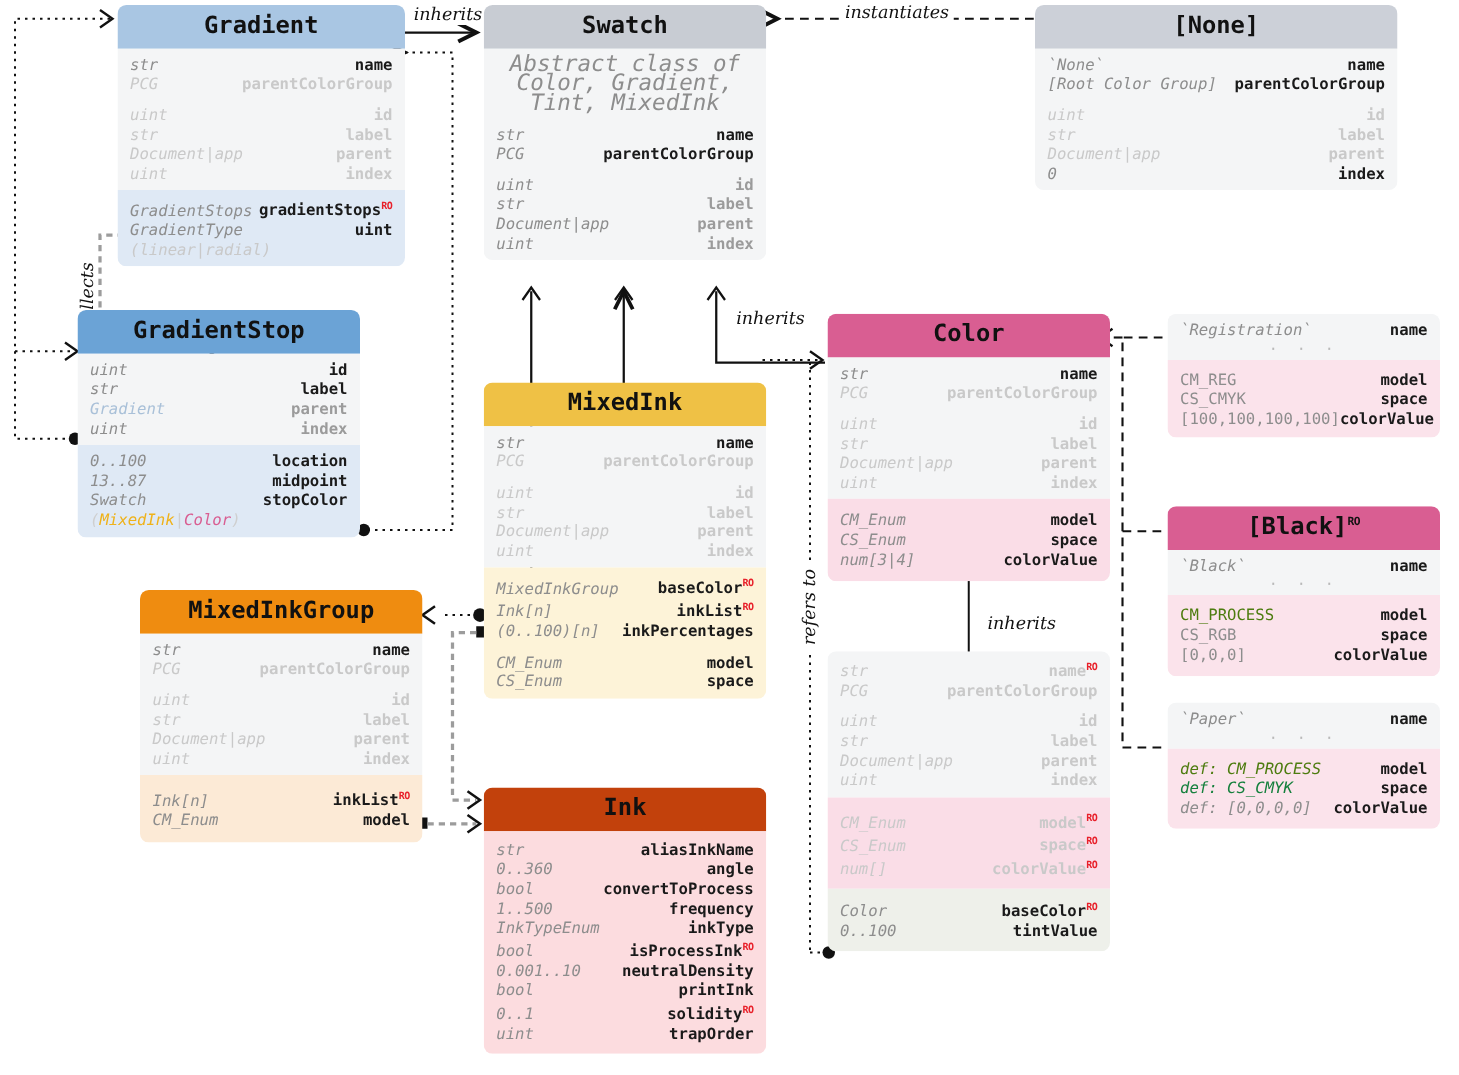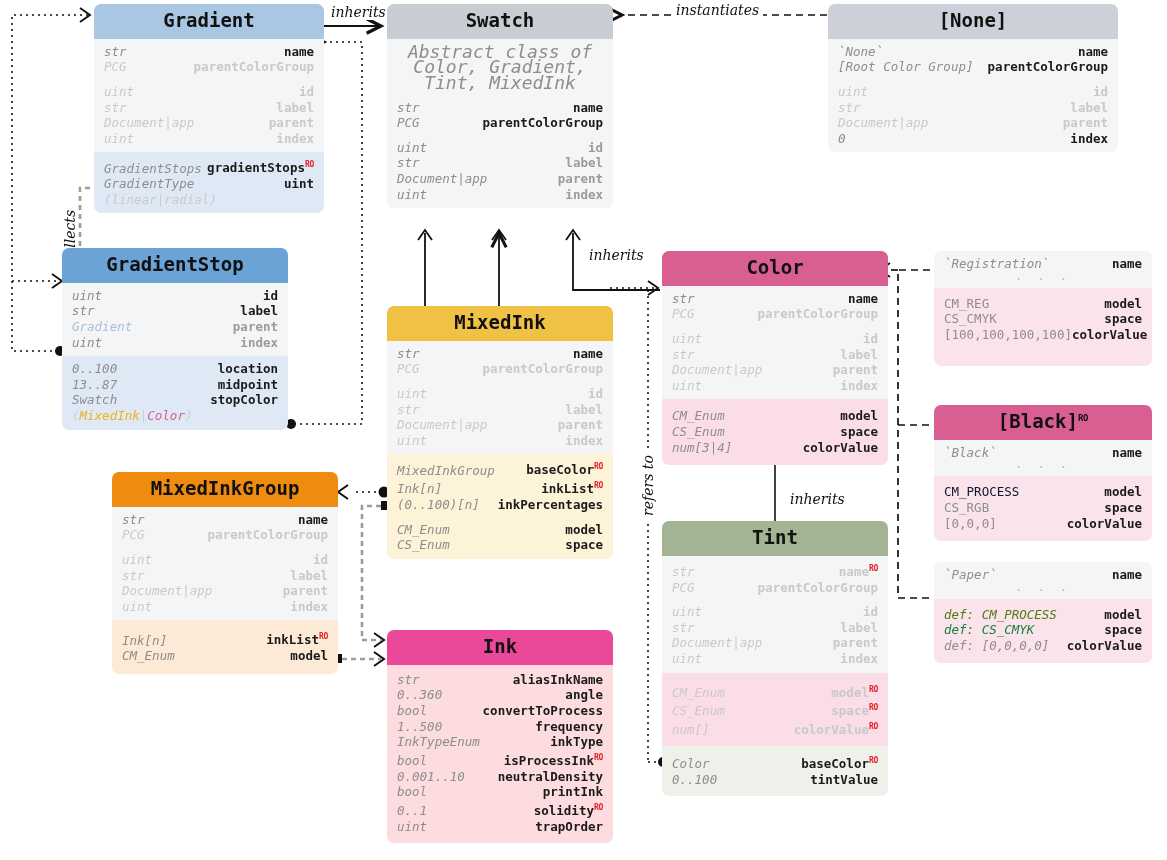--- a/index.html
+++ b/index.html
@@ -37,21 +37,21 @@
   .s-red{background:#fcdcdf;}
   .s-green{background:#eef0ea;}
 
   
   .h-blue{background:#a9c6e3;}
   .h-blue2{background:#6ba3d6;color:#fff;}
   .h-grey{background:#c8ccd3;}
   .h-greylt{background:#ccd0d8;}
   .h-yellow{background:#efc145;}
   .h-orange{background:#ef8c10;}
-  .h-red{background:#ec4899;}
+  .h-red{background:#c2410c;}
   .h-pink{background:#d95e92;}
   .h-green{background:#a2b493;}
 
   
   .wlabel{position:absolute;font-family:"DejaVu Serif","Liberation Serif",serif;
           font-style:italic;font-size:14px;color:#111;background:#fff;padding:0 4px;white-space:nowrap;}
   .wlabel.vert{transform:rotate(-90deg);transform-origin:left top;}
   .c-mi{color:#efb21a;}
   .c-col{color:#d95e92;}
   .c-blue{color:#5a8fc4;}
@@ -505,21 +505,20 @@
           <span class="nm">space</span>
         </div>
       <div class="row dim2">
           <span class="ty">num[3|4]</span>
           <span class="nm">colorValue</span>
         </div>
     </div>
   </div>
 
   <div class="cls" style="left:662px;top:521px;width:226px;">
-    <div class="hdr h-green">Tint</div>
     <div class="sec s-white">
       <div class="row dim">
           <span class="ty">str</span>
           <span class="nm"><span>name</span><span class="ro">RO</span></span>
         </div>
       <div class="row dim">
           <span class="ty">PCG</span>
           <span class="nm">parentColorGroup</span>
         </div>
       <div style="height:9px"></div>
@@ -567,21 +566,21 @@
   </div>
 
   <div class="cls" style="left:934px;top:251px;width:218px;">
     <div class="sec s-white" style="padding-bottom:2px;">
       <div class="row dim2">
           <span class="ty">`Registration`</span>
           <span class="nm">name</span>
         </div>
       <span class="solo">· · ·</span>
     </div>
-    <div class="sec s-pinklt" style="padding-top:8px;padding-bottom:24px;">
+    <div class="sec s-pinklt" style="padding-top:8px;padding-bottom:8px;">
       <div class="row">
           <span class="ty" style="font-style:normal;color:#8d8d8d">CM_REG</span>
           <span class="nm">model</span>
         </div>
       <div class="row">
           <span class="ty" style="font-style:normal;color:#8d8d8d">CS_CMYK</span>
           <span class="nm">space</span>
         </div>
       <div class="row">
           <span class="ty" style="font-style:normal;color:#8d8d8d">[100,100,100,100]</span>
@@ -594,21 +593,21 @@
     <div class="hdr h-pink"><span>[Black]</span><span class="ro" style="color:#111">RO</span></div>
     <div class="sec s-white" style="padding-bottom:2px;">
       <div class="row dim2">
           <span class="ty">`Black`</span>
           <span class="nm">name</span>
         </div>
       <span class="solo">· · ·</span>
     </div>
     <div class="sec s-pinklt" style="padding-top:8px;padding-bottom:10px;">
       <div class="row">
-          <span class="ty" style="font-style:normal;color:#0f172a">CM_PROCESS</span>
+          <span class="ty" style="font-style:normal;color:#4d7c0f">CM_PROCESS</span>
           <span class="nm">model</span>
         </div>
       <div class="row">
           <span class="ty" style="font-style:normal;color:#8d8d8d">CS_RGB</span>
           <span class="nm">space</span>
         </div>
       <div class="row">
           <span class="ty" style="font-style:normal;color:#8d8d8d">[0,0,0]</span>
           <span class="nm">colorValue</span>
         </div>

